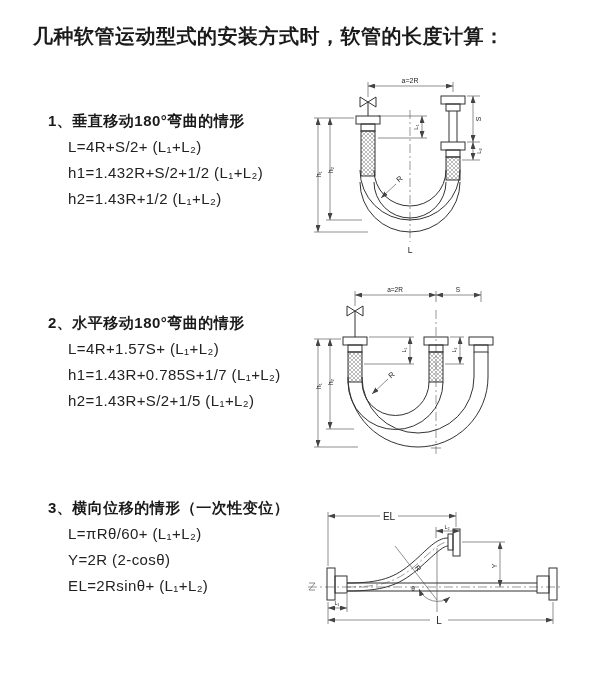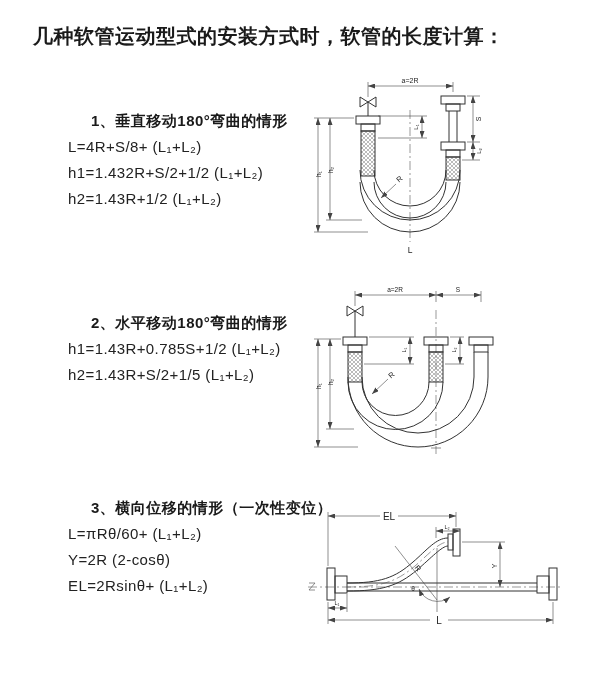--- a/index.html
+++ b/index.html
@@ -1,21 +1,21 @@
 <!DOCTYPE html>
 <html><head>
 <meta charset="utf-8">
 <style>
   html,body{margin:0;padding:0;background:#fff;}
   body{width:600px;height:675px;position:relative;overflow:hidden;
        font-family:"Liberation Sans","DejaVu Sans",sans-serif;color:#1a1a1a;}
   .page-title{position:absolute;left:33px;top:23px;font-size:20px;font-weight:bold;
               letter-spacing:0.5px;white-space:nowrap;}
   .section{position:absolute;left:48px;white-space:nowrap;}
-  .sec-heading{font-size:15px;font-weight:bold;line-height:26px;letter-spacing:0.5px;margin-left:43px;}
+  .sec-heading{font-size:15px;font-weight:bold;line-height:26px;letter-spacing:0.5px;}
   .formula{font-size:15px;line-height:26px;margin-left:20px;letter-spacing:0.4px;color:#222;}
   .diagram{position:absolute;}
   
   .ln{stroke:#333;stroke-width:1;fill:none;}
   .tn{stroke:#444;stroke-width:0.6;fill:none;}
   .cl{stroke:#555;stroke-width:0.6;fill:none;stroke-dasharray:9 3 2 3;}
   .hose{stroke:#333;stroke-width:1;fill:url(#ht);}
   .dim2{stroke:#444;stroke-width:0.6;fill:none;marker-start:url(#arw);marker-end:url(#arw);}
   .dims{stroke:#444;stroke-width:0.6;fill:none;marker-start:url(#arw);}
   .dime{stroke:#444;stroke-width:0.6;fill:none;marker-end:url(#arw);}
@@ -32,28 +32,29 @@
     <pattern id="ht" width="4" height="4" patternUnits="userSpaceOnUse">
       <path d="M0,0 L4,4 M4,0 L0,4" stroke="#777" stroke-width="0.5"></path>
     </pattern>
   </defs>
 </svg>
 
 <div class="page-title">几种软管运动型式的安装方式时，软管的长度计算：</div>
 
 <div class="section" style="top:108px">
   <div class="sec-heading">1、垂直移动180°弯曲的情形</div>
-  <div class="formula">L=4R+S/8+ (L₁+L₂)</div>
+  <div class="formula">L=4R+S/2+ (L₁+L₂)</div>
   <div class="formula">h1=1.432R+S/2+1/2 (L₁+L₂)</div>
   <div class="formula">h2=1.43R+1/2 (L₁+L₂)</div>
 </div>
 
 <div class="section" style="top:310px">
   <div class="sec-heading">2、水平移动180°弯曲的情形</div>
-  <div class="formula">h1=1.43R+0.785S+1/2 (L₁+L₂)</div>
+  <div class="formula">L=4R+1.57S+ (L₁+L₂)</div>
+  <div class="formula">h1=1.43R+0.785S+1/7 (L₁+L₂)</div>
   <div class="formula">h2=1.43R+S/2+1/5 (L₁+L₂)</div>
 </div>
 
 <div class="section" style="top:495px">
   <div class="sec-heading">3、横向位移的情形（一次性变位）</div>
   <div class="formula">L=πRθ/60+ (L₁+L₂)</div>
   <div class="formula">Y=2R (2-cosθ)</div>
   <div class="formula">EL=2Rsinθ+ (L₁+L₂)</div>
 </div>
 

